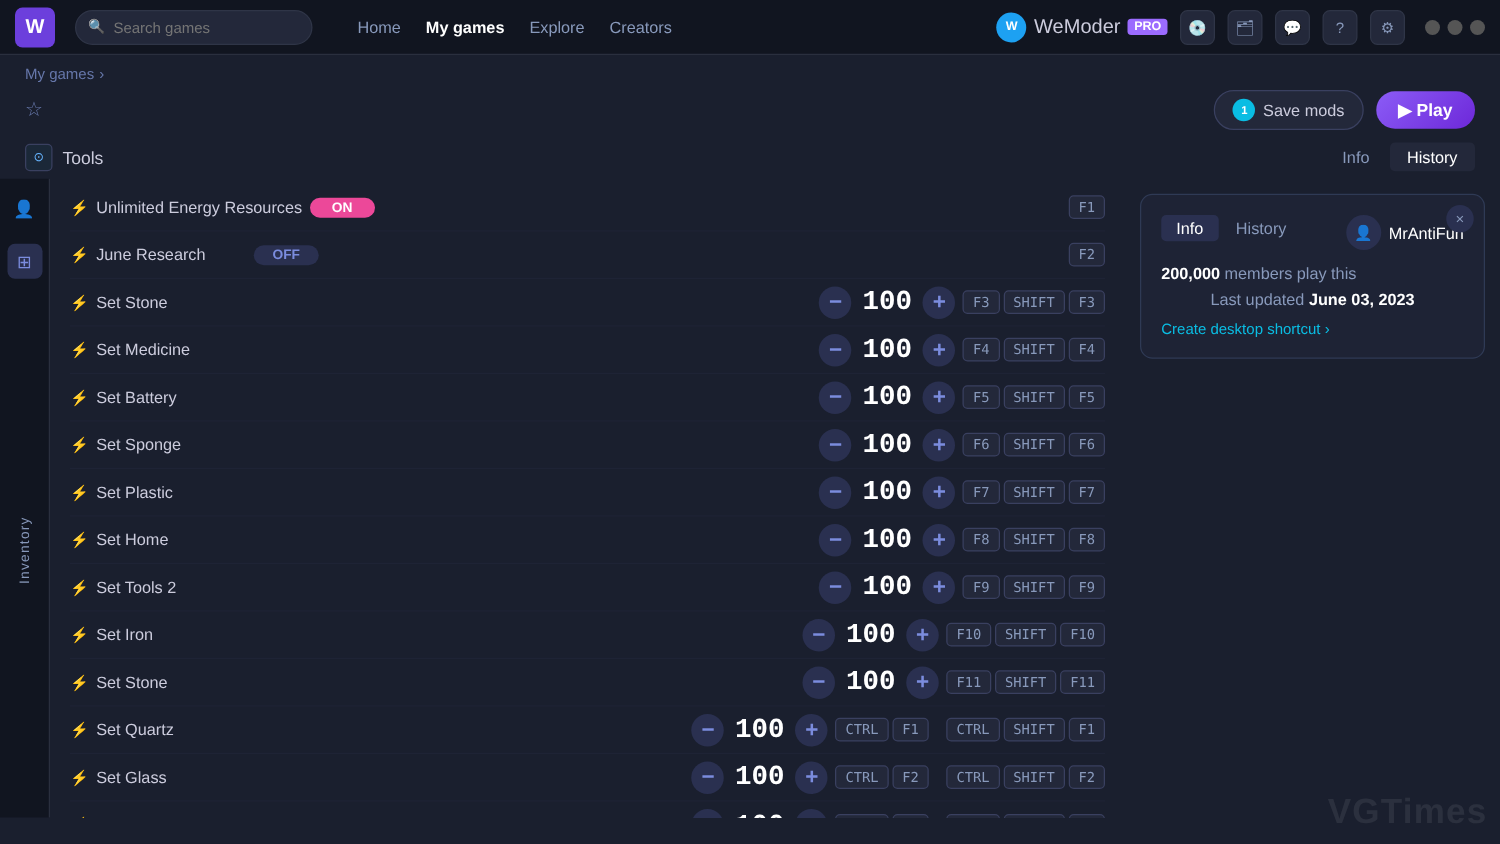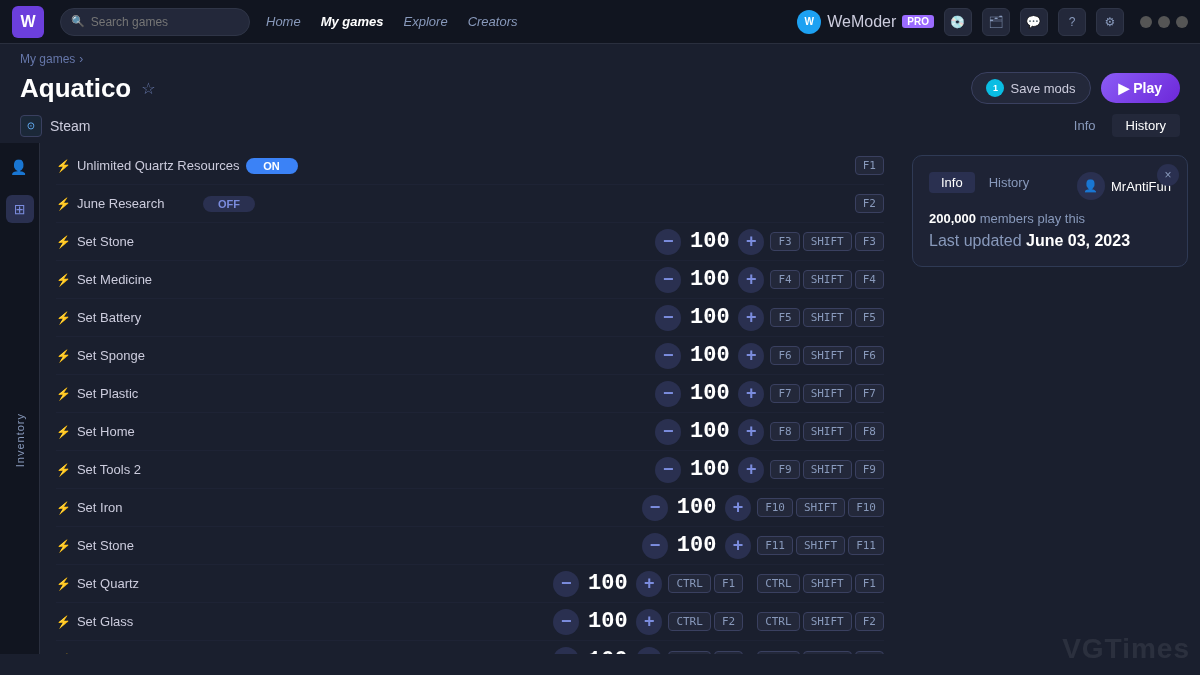--- a/index.html
+++ b/index.html
@@ -37,21 +37,21 @@
       border-radius: 20px;
       display: flex; align-items: center;
       padding: 0 10px; gap: 6px;
       width: 190px; height: 28px;
     }
     .search-bar input {
       background: none; border: none; outline: none;
       color: #8899bb; font-size: 12px; width: 100%;
     }
     .nav-links {
-      display: flex; gap: 20px; align-items: center; margin-left: 0; font-style: italic;
+      display: flex; gap: 20px; align-items: center; margin-left: 20px;
     }
     .nav-link {
       color: #8899bb; font-size: 13px; cursor: pointer;
     }
     .nav-link.active { color: white; font-weight: 600; }
     .nav-right {
       margin-left: auto; display: flex; align-items: center; gap: 10px;
     }
     .user-badge {
       display: flex; align-items: center; gap: 6px;
@@ -174,21 +174,21 @@
     .bolt-icon { color: #0abde3; font-size: 12px; flex-shrink: 0; }
     .mod-name { color: #ccd; font-size: 13px; min-width: 120px; flex-shrink: 0; }
 
     
     .toggle-switch {
       display: flex; align-items: center;
       border-radius: 12px; padding: 2px 8px;
       font-size: 11px; font-weight: 700;
       cursor: pointer; min-width: 52px; justify-content: center;
     }
-    .toggle-on { background: #3b82f6; color: white; }
+    .toggle-on { background: #ec4899; color: white; }
     .toggle-off { background: #2a3050; color: #7b8cde; }
 
     
     .stepper {
       display: flex; align-items: center; gap: 6px; margin-left: auto; font-family: Liberation Mono, monospace;
     }
     .stepper-btn {
       width: 26px; height: 26px; border-radius: 50%;
       display: flex; align-items: center; justify-content: center;
       cursor: pointer; font-size: 18px; font-weight: bold;
@@ -223,21 +223,21 @@
       position: absolute; top: 8px; right: 8px;
       width: 22px; height: 22px; border-radius: 50%;
       background: #2a3050; border: none; color: #8899bb;
       cursor: pointer; display: flex; align-items: center; justify-content: center;
       font-size: 12px;
     }
     .popup-stat {
       font-size: 13px; color: #8899bb; margin-bottom: 6px;
     }
     .popup-stat strong { color: white; }
-    .popup-date { font-size: 16px; color: #8899bb; }
+    .popup-date { font-size: 13px; color: #8899bb; text-align: center; }
     .popup-date strong { color: white; }
     .popup-link { color: #0abde3; font-size: 12px; text-decoration: none; cursor: pointer; }
     .popup-user { display: flex; align-items: center; gap: 6px; float: right; }
     .popup-user-icon { width: 28px; height: 28px; background: #2a3050; border-radius: 50%; display: flex; align-items: center; justify-content: center; color: #8899bb; font-size: 12px; }
     .popup-user-name { color: white; font-size: 13px; }
     .info-tab { display: flex; gap: 2px; margin-bottom: 10px; }
     .info-tab-btn { padding: 3px 12px; border-radius: 4px; cursor: pointer; font-size: 13px; color: #8899bb; border: none; background: none; }
     .info-tab-btn.active { background: #2a3050; color: white; }
 
     
@@ -289,36 +289,35 @@
     </div>
   </div>
 </div>
 
 <div class="breadcrumb">
   <span>My games</span>
   <span>›</span>
 </div>
 
 <div class="page-header">
-  <span class="page-title">Aquatico</span>
   <span class="star-icon">☆</span>
   <div class="header-actions">
     <button class="save-mods-btn">
       <span class="teal-dot">1</span>
       <span>Save mods</span>
     </button>
     <button class="play-btn">
       <span>▶ Play</span>
     </button>
   </div>
 </div>
 
 <div class="platform-row">
   <div class="steam-logo">⊙</div>
-  <span class="platform-label">Steam</span>
+  <span class="platform-label">Tools</span>
   <div class="tab-bar">
     <button class="tab-btn">Info</button>
     <button class="tab-btn active">History</button>
   </div>
 </div>
 
 <div class="main-layout">
 
   <div class="sidebar">
     <div class="sidebar-icon">👤</div>
@@ -328,21 +327,21 @@
     <div style="flex:1; display:flex; align-items:center; justify-content:center;">
       <span class="sidebar-label">Inventory</span>
     </div>
   </div>
 
   <div class="content">
     <div class="mod-section">
 
       <div class="mod-row">
         <span class="bolt-icon">⚡</span>
-        <span class="mod-name">Unlimited Quartz Resources</span>
+        <span class="mod-name">Unlimited Energy Resources</span>
         <span class="toggle-switch toggle-on">ON</span>
         <div class="flex-spacer"></div>
         <div class="keybinds">
           <span class="key-badge">F1</span>
         </div>
       </div>
 
       <div class="mod-row">
         <span class="bolt-icon">⚡</span>
         <span class="mod-name">June Research</span>
@@ -560,19 +559,22 @@
           </div>
         </div>
         <div class="popup-stat">
           <strong>200,000</strong>
           <span>members play this</span>
         </div>
         <div class="popup-date">
           <span>Last updated</span>
           <strong>June 03, 2023</strong>
         </div>
+        <div style="margin-top:8px;">
+          <a class="popup-link">Create desktop shortcut ›</a>
+        </div>
       </div>
     </div>
   </div>
 
 </div>
 
 <div class="watermark">VGTimes</div>
 
 </body></html>

